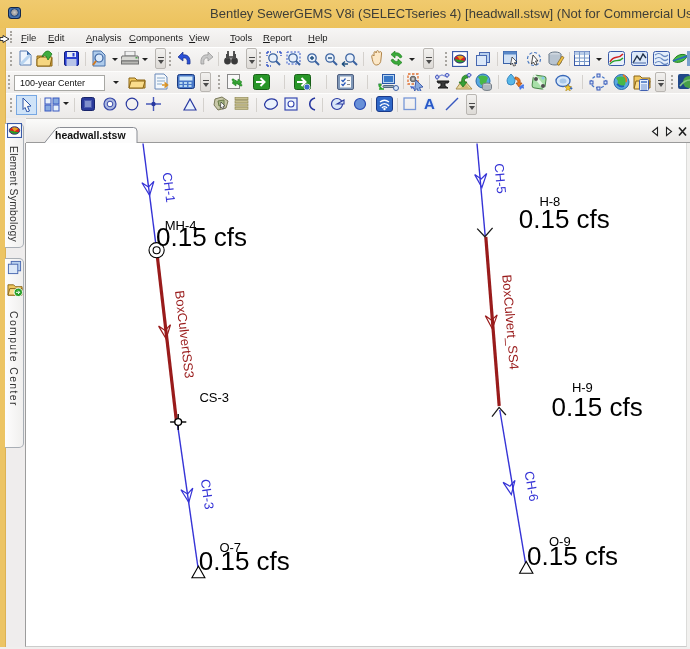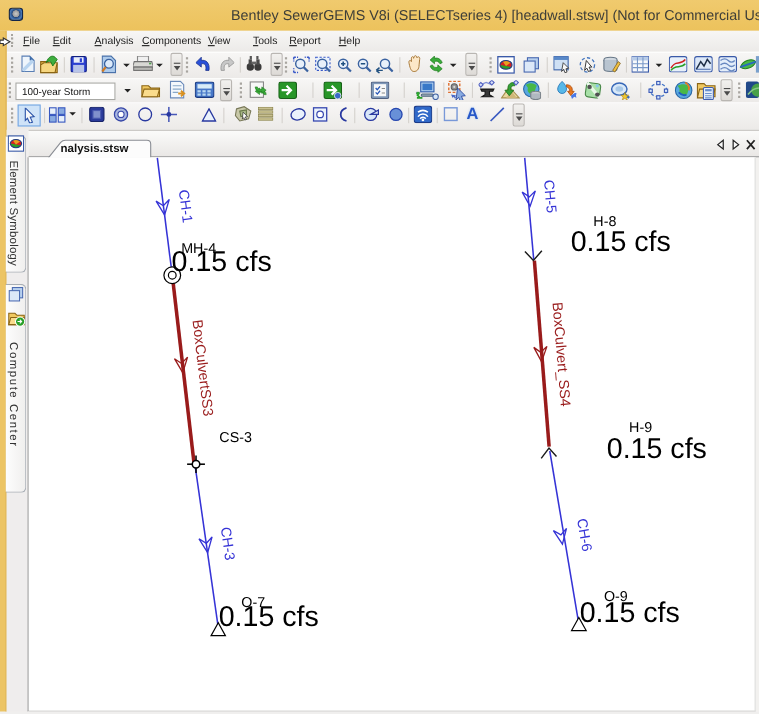--- a/index.html
+++ b/index.html
@@ -198,21 +198,21 @@
       <path d="M2,4 q4,-3 7,0 t6,0 M2,8 q4,-3 7,0 t6,0 M2,12 q4,-3 7,0 t6,0" stroke="#6888c0" stroke-width="1.2" fill="none"></path>
     </svg>
   <svg class="ic" style="left:672px;top:52px" width="16" height="13" viewBox="0 0 16 13">
       <path d="M1,9 C4,2 12,1 15,4 C13,10 5,12 1,9 z" fill="#48b848" stroke="#208020"></path>
       <path d="M1,9 C6,7 10,6 15,4" stroke="#2868c0" stroke-width="1.6" fill="none"></path>
     </svg>
   <svg class="ic" style="left:687px;top:51px" width="3" height="16" viewBox="0 0 3 16">
       <rect x="0" y="0" width="3" height="15" fill="#7aa0cc"></rect>
     </svg>
   <div class="abs grip" style="left:8px;top:75px;height:14px"></div>
-  <div class="abs" style="left:14px;top:74.5px;width:91px;height:16px;background:#fff;border:1px solid #a8a8a4;font-size:9px;color:#111;padding:2.5px 0 0 5px;">100-year Storm</div>
+  <div class="abs" style="left:14px;top:74.5px;width:91px;height:16px;background:#fff;border:1px solid #a8a8a4;font-size:9px;color:#111;padding:2.5px 0 0 5px;">100-year Center</div>
   <div class="abs ddown" style="left:113px;top:81px"></div>
   <svg class="ic" style="left:128px;top:74px" width="18" height="15" viewBox="0 0 18 15">
       <path d="M1,4 h6 l2,2 h8 v8 h-16 z" fill="#f0c860" stroke="#8a6414"></path>
       <path d="M1,14 l2,-7 h14 l-2,7 z" fill="#fadc8c" stroke="#8a6414"></path>
     </svg>
   <svg class="ic" style="left:153px;top:73px" width="18" height="17" viewBox="0 0 18 17">
       <path d="M2,1 h9 l3,3 v12 h-12 z" fill="#f4f8fc" stroke="#6888b8"></path>
       <path d="M4,5 h8 M4,8 h8 M4,11 h5" stroke="#88a8c8"></path>
       <path d="M9,12 h5 m-2.5,-2.5 l3,2.5 l-3,2.5" stroke="#d89020" stroke-width="1.6" fill="none"></path>
     </svg>
@@ -441,21 +441,21 @@
   <div class="abs vtab" style="top:258px;height:190px;"></div>
   <svg class="abs" style="left:0;top:0;z-index:5;" width="28" height="460">
     <text transform="translate(9.5,146) rotate(90)" font-size="10.4" letter-spacing="0.2" fill="#333" font-family="Liberation Sans">Element Symbology</text>
     <text transform="translate(9.5,311) rotate(90)" font-size="10.4" letter-spacing="1.4" fill="#333" font-family="Liberation Sans">Compute Center</text>
   </svg>
 
   <div class="abs" id="tabbar"></div>
   <svg class="abs" style="left:40px;top:118px;" width="102" height="26">
       <path d="M 4,25.5 L 15.2,11.5 Q 16.8,9.5 19.5,9.5 L 93.5,9.5 Q 97,9.5 97,13 L 97,25.5" fill="#fcfcfc" stroke="#8a8d94" stroke-width="1"></path>
     </svg>
-  <div class="abs" id="doctab2">nalysis.stsw</div>
+  <div class="abs" id="doctab2">headwall.stsw</div>
   <svg class="abs" style="left:650px;top:126px;" width="40" height="14">
     <path d="M7.5,1.5 L2.5,5.5 L7.5,9.5 Z" fill="#f8f8f8" stroke="#222" stroke-width="1.1"></path>
     <path d="M16.5,1.5 L21.5,5.5 L16.5,9.5 Z" fill="#f8f8f8" stroke="#222" stroke-width="1.1"></path>
     <path d="M29,1.5 L36,9.5 M36,1.5 L29,9.5" stroke="#222" stroke-width="1.6"></path>
   </svg>
 
   <div class="abs" id="canvas"></div>
   <div class="abs" id="bottom"></div>
 
   <svg class="abs" style="left:0;top:0;z-index:5;" width="690" height="649" viewBox="0 0 690 649">

